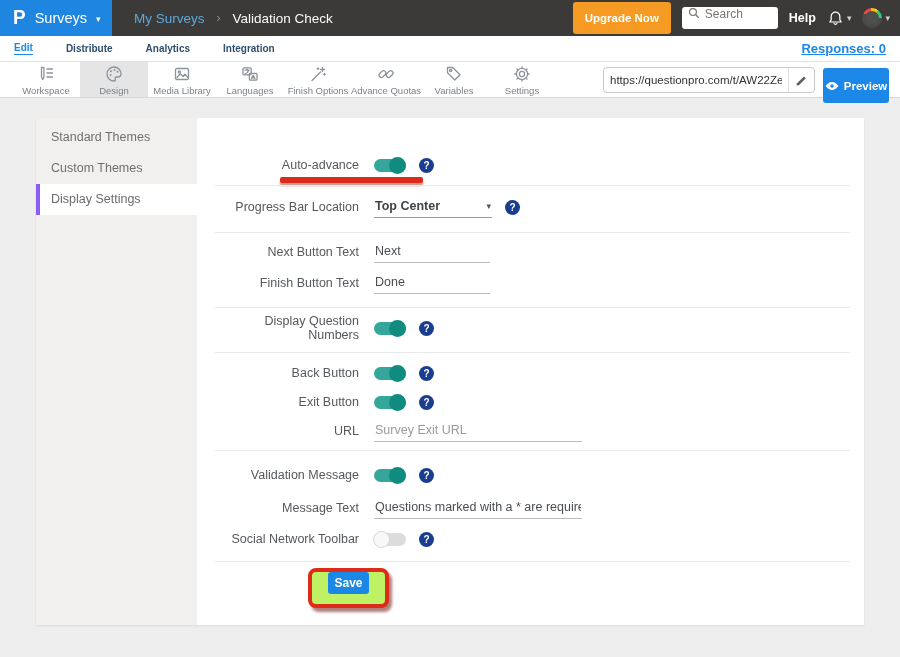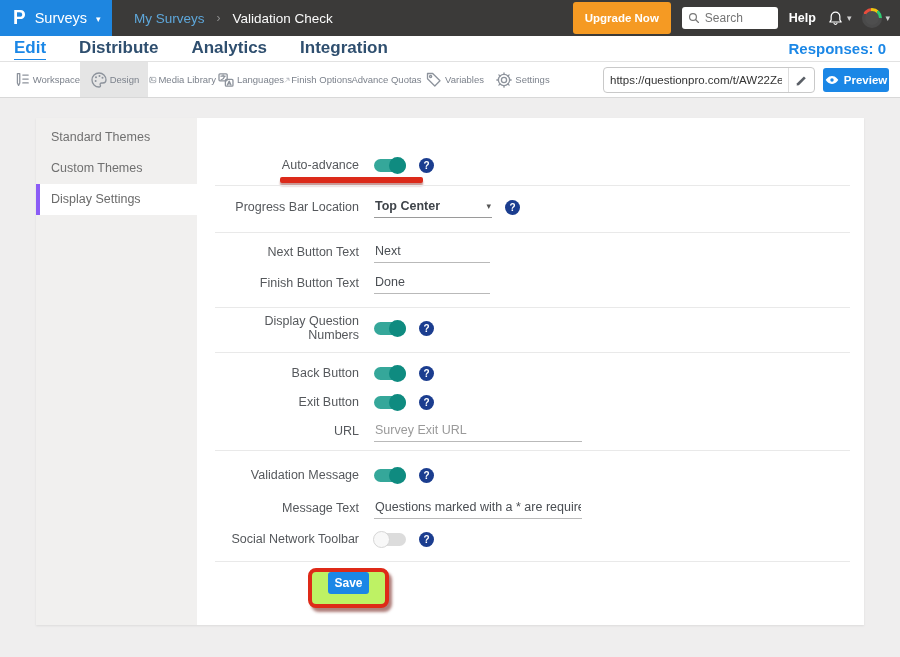--- a/index.html
+++ b/index.html
@@ -17,57 +17,57 @@
   .caret { font-size:9px; color:#fff; margin-top:2px; }
   .crumbs { display:flex; align-items:center; gap:12px; margin-left:22px; font-size:13.5px; }
   .crumb-parent { color:#5ea7da; cursor:pointer; }
   .crumb-sep { color:#8f8f8f; font-size:12px; }
   .crumb-current { color:#fafafa; }
   .topbar-right { position:absolute; right:10px; top:0; height:36px;
     display:flex; align-items:center; gap:11px; }
   .btn-upgrade { background:#f59a23; color:#fff; font-size:11.5px; font-weight:700;
     border:none; border-radius:3px; height:32px; padding:0 12px; cursor:pointer; }
   .searchbox { background:#fff; border-radius:3px; height:22px; width:96px;
-    display:flex; align-items:center; padding:0 6px; gap:5px; }
+    display:flex; align-items:flex-start; padding:0 6px; gap:5px; }
   .searchbox input { border:none; outline:none; width:64px; font-size:12px; color:#444;
     font-family:"Liberation Sans", sans-serif; }
   .help-link { color:#fff; font-size:12.5px; font-weight:700; cursor:pointer; }
   .bell-wrap, .avatar-wrap { display:flex; align-items:center; gap:3px; cursor:pointer; }
   .caret-gray { font-size:9px; color:#cfcfcf; }
   .avatar { width:20px; height:20px; border-radius:50%;
     background:conic-gradient(from 300deg,#e74c3c 0 55deg,#f1c40f 55deg 100deg,#2ecc71 100deg 150deg,#4a4a4a 150deg 360deg);
     position:relative; }
   .avatar::after { content:""; position:absolute; left:3px; top:3px; width:14px; height:14px;
     border-radius:50%; background:#4e4e4e; }
 
   
   .subnav { position:absolute; left:0; top:36px; width:900px; height:26px; background:#fff;
     border-bottom:1px solid #e2e2e2; display:flex; align-items:center; padding:0 14px; }
-  .subnav-item { font-size:17px; font-weight:700; color:#2f4f6f; margin-right:33px;
+  .subnav-item { font-size:10px; font-weight:700; color:#2f4f6f; margin-right:33px;
     cursor:pointer; padding-bottom:1px;text-align:right; }
   .subnav-item.active { color:#1b87e6; border-bottom:1px solid #1b87e6; }
-  .responses { margin-left:auto; font-size:15px; font-weight:700; color:#1b87e6; }
+  .responses { margin-left:auto; font-size:13px; font-weight:700; color:#1b87e6;text-decoration:underline; }
 
   
   .toolbar { position:absolute; left:0; top:62px; width:900px; height:36px; background:#fff;
     border-bottom:1px solid #d8d8d8; display:flex; align-items:stretch; padding-left:12px; }
-  .tool-item { width:68px; display:flex; flex-direction:row; align-items:center;
+  .tool-item { width:68px; display:flex; flex-direction:column; align-items:center;
     justify-content:center; gap:1px; cursor:pointer; }
   .tool-item.active { background:#e5e5e5; }
   .tool-item svg { stroke:#8d939c; fill:none; stroke-width:1.3; stroke-linecap:round;
     stroke-linejoin:round; }
   .tool-label { font-size:9.5px; color:#7c828c; white-space:nowrap; }
   .urlbox { position:absolute; left:603px; top:67px; width:212px; height:26px;
     border:1px solid #c9c9c9; border-radius:4px; background:#fff; display:flex;
     align-items:center; overflow:hidden; }
   .urlbox input { border:none; outline:none; flex:1; font-size:11.5px; color:#333;
     padding:0 6px; font-family:"Liberation Sans", sans-serif; }
   .url-edit { width:26px; height:100%; border-left:1px solid #ddd; display:flex;
     align-items:center; justify-content:center; cursor:pointer; }
-  .btn-preview { position:absolute; left:823px; top:68px; width:66px; height:24px;
+  .btn-preview { position:absolute; left:823px; top:68px; width:66px; height:35px;
     background:#1b87e6; border:none; border-radius:3px; color:#fff; font-size:11.5px;
     font-weight:700; display:flex; align-items:center; justify-content:center; gap:5px;
     cursor:pointer; font-family:"Liberation Sans", sans-serif; }
 
   
   .card { position:absolute; left:36px; top:118px; width:828px; height:507px; background:#fff;
     box-shadow:0 1px 2px rgba(0,0,0,.08); }
   .side { position:absolute; left:0; top:0; width:161px; height:100%; background:#f1f0ef; }
   .side-item { position:absolute; left:0; width:161px; height:31px; line-height:31px;
     padding-left:15px; font-size:12.5px; color:#707070; cursor:pointer; }

